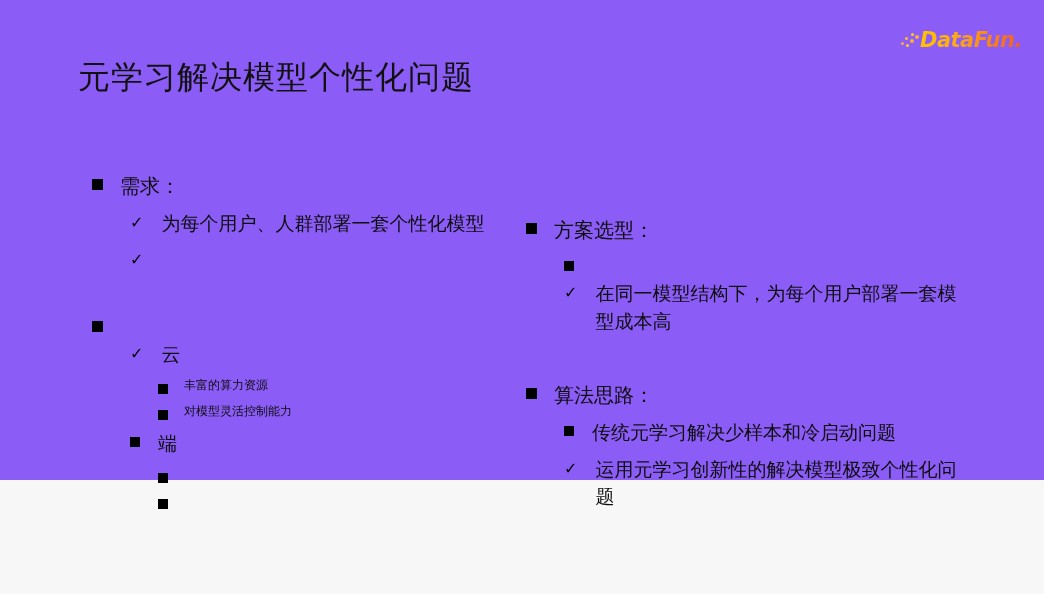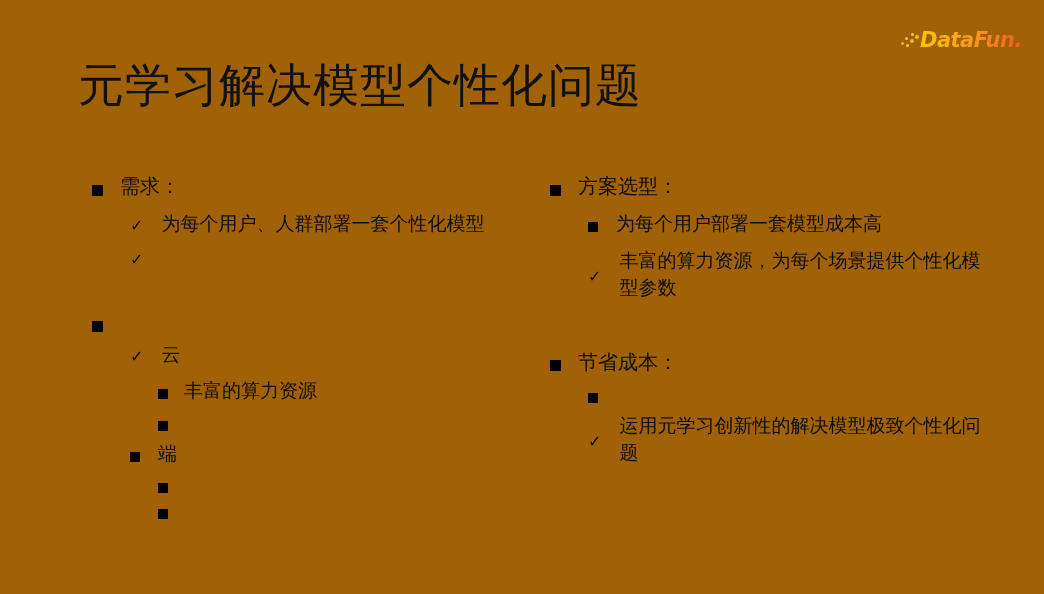--- a/index.html
+++ b/index.html
@@ -12,22 +12,22 @@
     height: 594px;
     background: #f7f7f7;
     font-family: "Liberation Sans", "DejaVu Sans", sans-serif;
     color: #000000;
     overflow: hidden;
     position: relative;
   }
   .slide {
     position: relative;
     width: 1044px;
-    height: 594px;
-    background: #a16207;
+    height: 480px;
+    background: #8b5cf6;
     box-sizing: border-box;
   }
 
   
   .logo {
     position: absolute;
     top: 26px;
     right: 22px;
     display: flex;
     align-items: center;
@@ -66,47 +66,47 @@
     background-clip: text;
     color: transparent;
     -webkit-text-fill-color: transparent;
   }
 
   
   .title {
     position: absolute;
     left: 78px;
     top: 58px;
-    font-size: 46px;
+    font-size: 32px;
     line-height: 1.2;
     font-weight: normal;
     letter-spacing: 1px;
     color: #111111;
     white-space: nowrap;
   }
 
   
   .columns {
     position: absolute;
     top: 172px;
     left: 0;
     width: 1044px;
   }
   .col {
     position: absolute;
     top: 0;
   }
   .col-left  { left: 92px;  width: 440px; }
-  .col-right { left: 550px; width: 445px; }
+  .col-right { left: 526px; width: 445px; margin-top: 44px; }
 
   .block { margin-bottom: 24px; }
 
   .bullet-line {
     display: flex;
-    align-items: center;
+    align-items: flex-start;
     margin-bottom: 9px;
   }
   .bullet-line:last-child { margin-bottom: 0; }
 
   .bullet {
     flex: 0 0 auto;
     display: inline-block;
     text-align: left;
     color: #000;
     line-height: 1.35;
@@ -142,21 +142,21 @@
   .lvl3 { padding-left: 66px; }
 
   .lvl1 .gap { width: 17px; }
   .lvl2 .gap { width: 18px; }
   .lvl3 .gap { width: 16px; }
 
   .gap { flex: 0 0 auto; display:inline-block; }
 
   .lvl1 .btext { font-size: 20px; }
   .lvl2 .btext { font-size: 19px; font-family: Liberation Serif, serif; }
-  .lvl3 .btext { font-size: 19px; }
+  .lvl3 .btext { font-size: 12px; }
 
   .block-gap-lg { height: 22px; }
 </style>
 </head>
 <body>
 
 <div class="slide">
 
   <div class="logo">
     <span class="logo-dots">
@@ -206,20 +206,21 @@
           <span class="btext">云</span>
         </div>
         <div class="bullet-line lvl3">
           <span class="bullet bullet-sq-sm"></span>
           <span class="gap"></span>
           <span class="btext">丰富的算力资源</span>
         </div>
         <div class="bullet-line lvl3">
           <span class="bullet bullet-sq-sm"></span>
           <span class="gap"></span>
+          <span class="btext">对模型灵活控制能力</span>
         </div>
         <div class="bullet-line lvl2">
           <span class="bullet bullet-sq-sm"></span>
           <span class="gap"></span>
           <span class="btext">端</span>
         </div>
         <div class="bullet-line lvl3">
           <span class="bullet bullet-sq-sm"></span>
           <span class="gap"></span>
         </div>
@@ -234,40 +235,40 @@
 
       <div class="block">
         <div class="bullet-line lvl1">
           <span class="bullet bullet-sq-lg"></span>
           <span class="gap"></span>
           <span class="btext">方案选型：</span>
         </div>
         <div class="bullet-line lvl2">
           <span class="bullet bullet-sq-sm"></span>
           <span class="gap"></span>
-          <span class="btext">为每个用户部署一套模型成本高</span>
-        </div>
-        <div class="bullet-line lvl2">
-          <span class="bullet bullet-check">✓</span>
-          <span class="gap"></span>
-          <span class="btext">丰富的算力资源，为每个场景提供个性化模型参数</span>
+        </div>
+        <div class="bullet-line lvl2">
+          <span class="bullet bullet-check">✓</span>
+          <span class="gap"></span>
+          <span class="btext">在同一模型结构下，为每个用户部署一套模型成本高</span>
         </div>
       </div>
 
       <div class="block-gap-lg"></div>
 
       <div class="block">
         <div class="bullet-line lvl1">
           <span class="bullet bullet-sq-lg"></span>
           <span class="gap"></span>
-          <span class="btext">节省成本：</span>
-        </div>
-        <div class="bullet-line lvl2">
-          <span class="bullet bullet-sq-sm"></span>
-          <span class="gap"></span>
+          <span class="btext">算法思路：</span>
+        </div>
+        <div class="bullet-line lvl2">
+          <span class="bullet bullet-sq-sm"></span>
+          <span class="gap"></span>
+          <span class="btext">传统元学习解决少样本和冷启动问题</span>
         </div>
         <div class="bullet-line lvl2">
           <span class="bullet bullet-check">✓</span>
           <span class="gap"></span>
           <span class="btext">运用元学习创新性的解决模型极致个性化问题</span>
         </div>
       </div>
     </div>
 
   </div>

